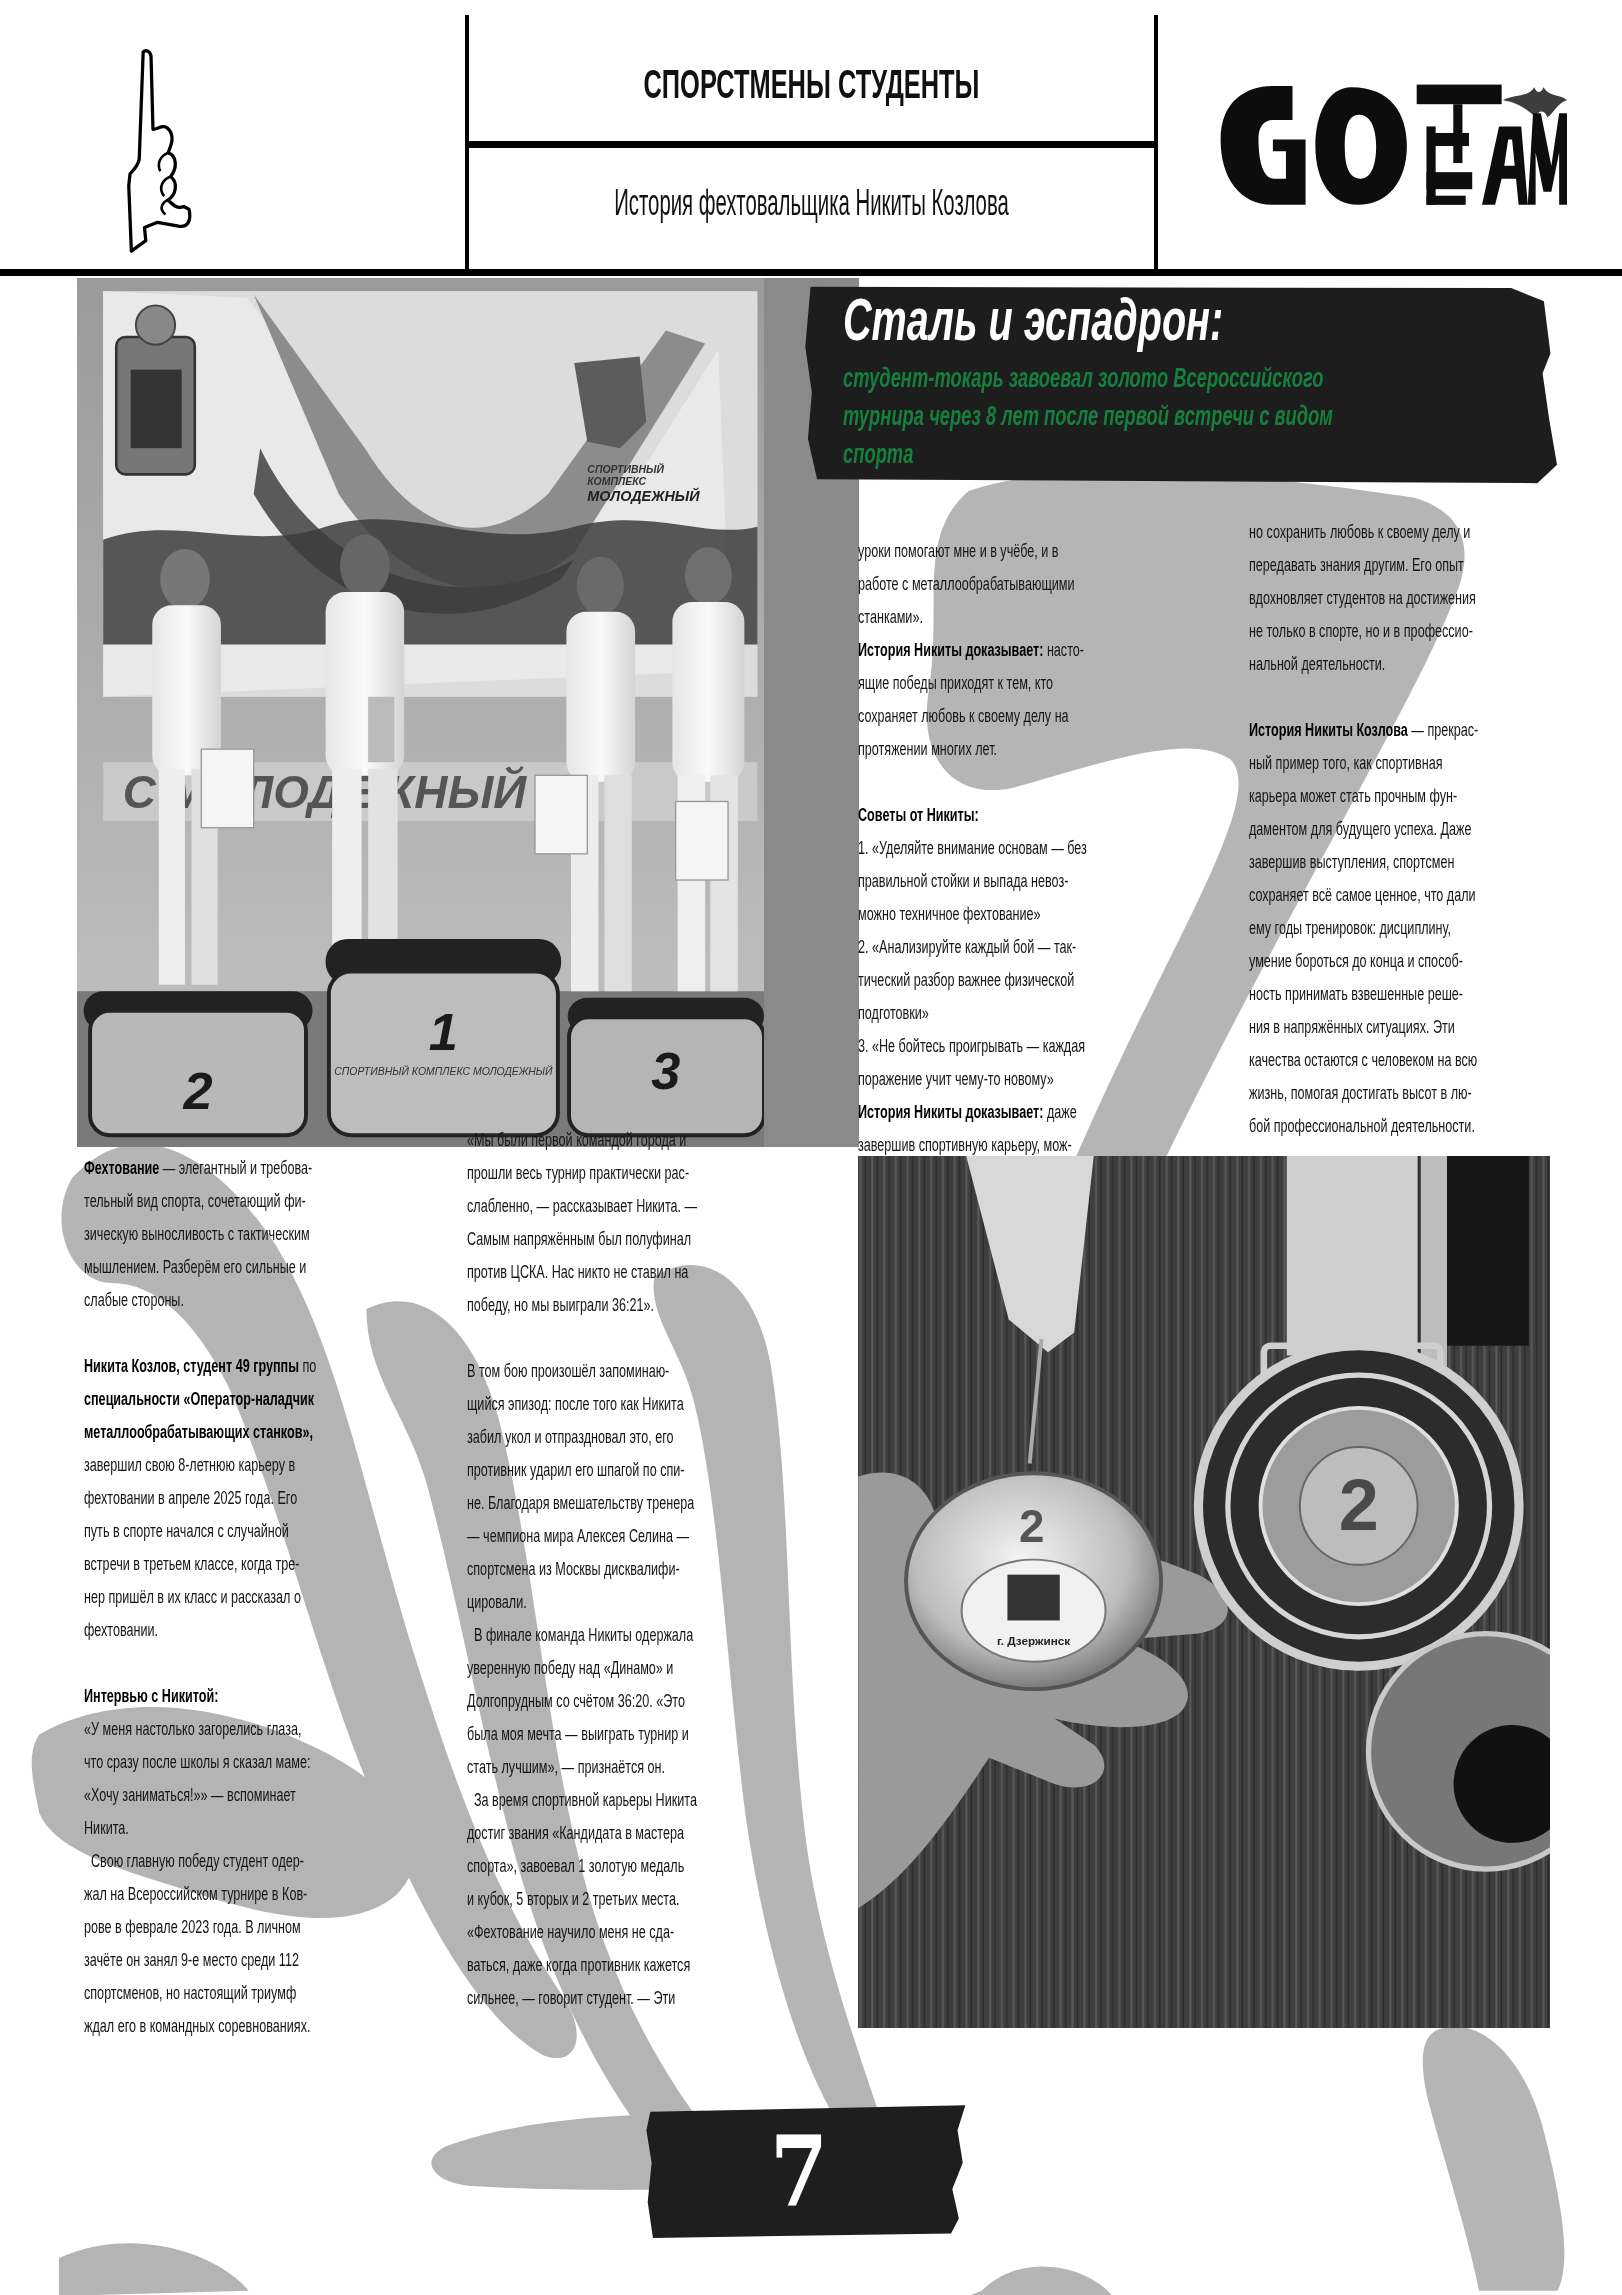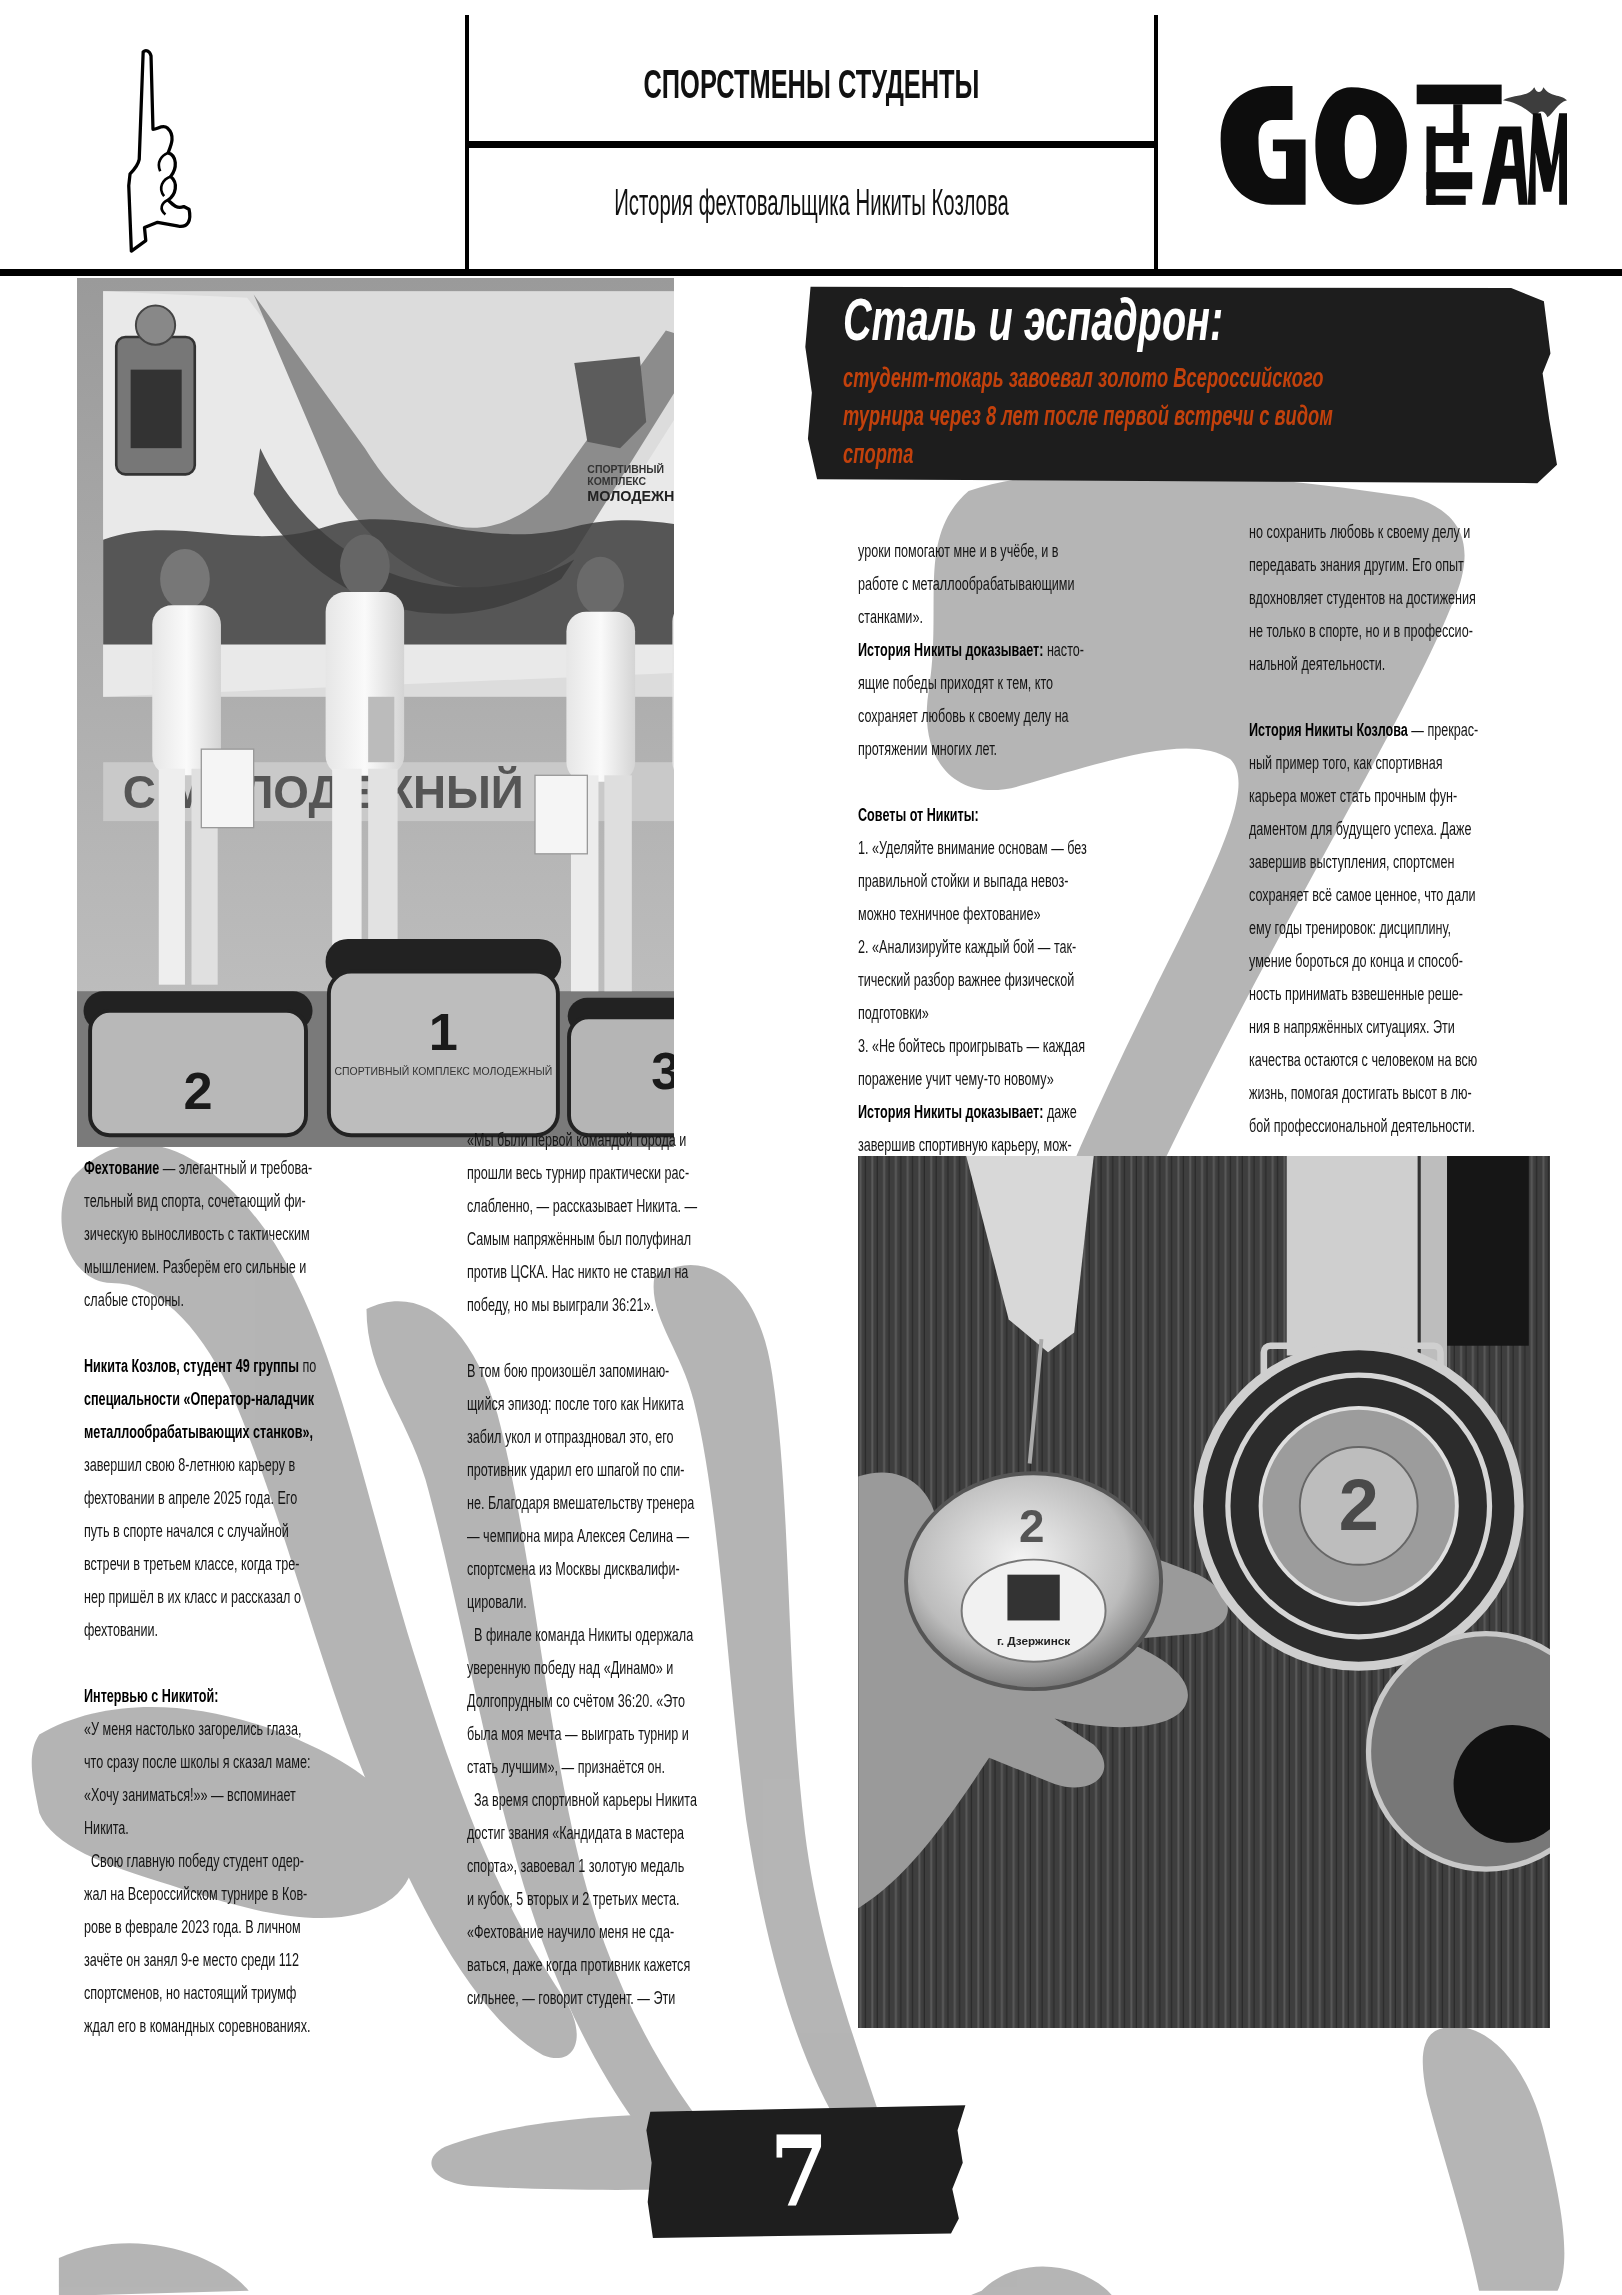--- a/index.html
+++ b/index.html
@@ -29,36 +29,36 @@
     position: absolute; left: 469px; top: 132px; width: 685px; height: 122px;
     display: flex; align-items: center; justify-content: center;
     font-family: "Liberation Sans", sans-serif; font-weight: 400; font-size: 37px;
     transform: scaleX(0.55); transform-origin: center; white-space: nowrap;
     padding-bottom: 10.5px;
   }
   .logo { position: absolute; left: 1201px; top: 59px; width: 366px; height: 131px; }
 
   
   .photo { position: absolute; overflow: hidden; z-index: 2; background: #8a8a8a; }
-  .photo-podium { left: 77px; top: 278px; width: 597px; height: 869px; }
+  .photo-podium { left: 77px; top: 278px; width: 782px; height: 869px; font-style: italic; }
   .photo-medals { left: 858px; top: 1156px; width: 692px; height: 872px; background: #3a3a3a; }
 
   
   .headline {
     position: absolute; left: 804px; top: 275px; width: 753px; height: 216px; z-index: 3; font-style: italic;
   }
   .headline .tape { position: absolute; left: 0; top: 0; width: 753px; height: 216px; }
   .headline .h-main {
     position: absolute; left: 39px; top: 11.8px; white-space: nowrap;
     font-family: "Liberation Sans", sans-serif; font-weight: 700; font-size: 60px; color: #fff;
     transform: scaleX(0.66); transform-origin: left top; line-height: 1.1;
   }
   .headline .h-sub {
     position: absolute; left: 39px; top: 84px; width: 667px;
-    font-family: "Liberation Sans", sans-serif; font-weight: 700; font-size: 27px; color: #c2410c;
+    font-family: "Liberation Sans", sans-serif; font-weight: 700; font-size: 27px; color: #15803d;
     line-height: 38px;
   }
   .headline .h-sub .ln { display: block; white-space: nowrap; transform: scaleX(0.68); transform-origin: left top; }
 
   
   .col {
     position: absolute; z-index: 3;
     font-family: "Liberation Sans", sans-serif; font-size: 18px; line-height: 33px; color: #151515;
   }
   .col .ln { display: block; white-space: nowrap; transform-origin: left top; }

